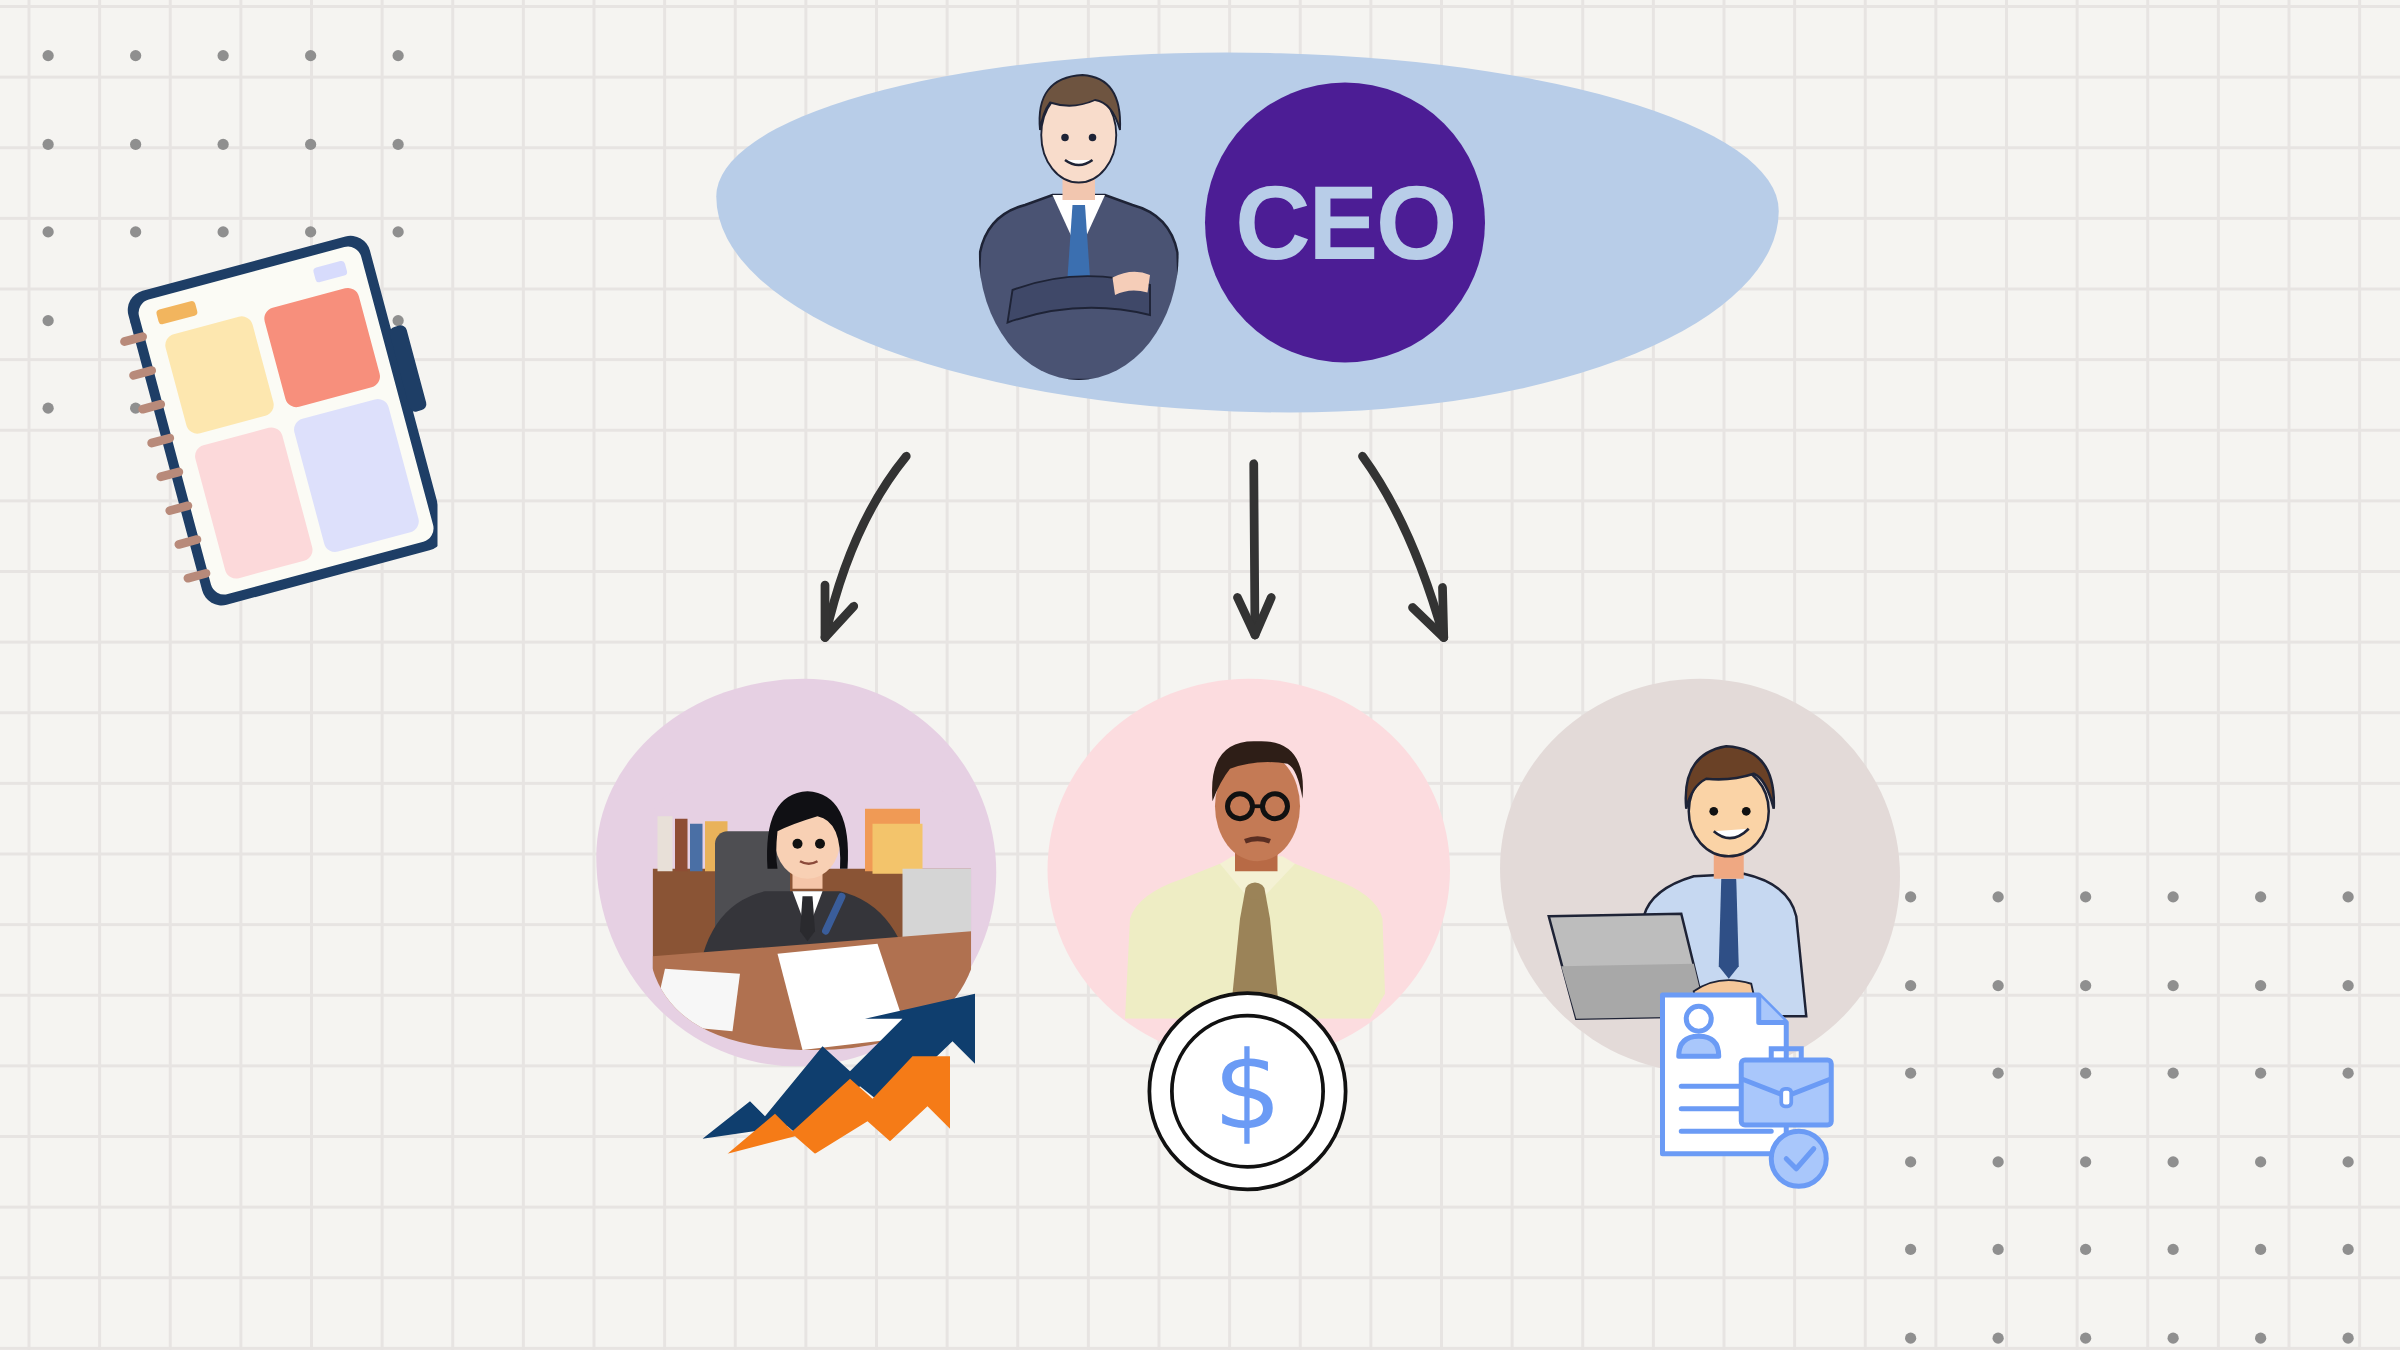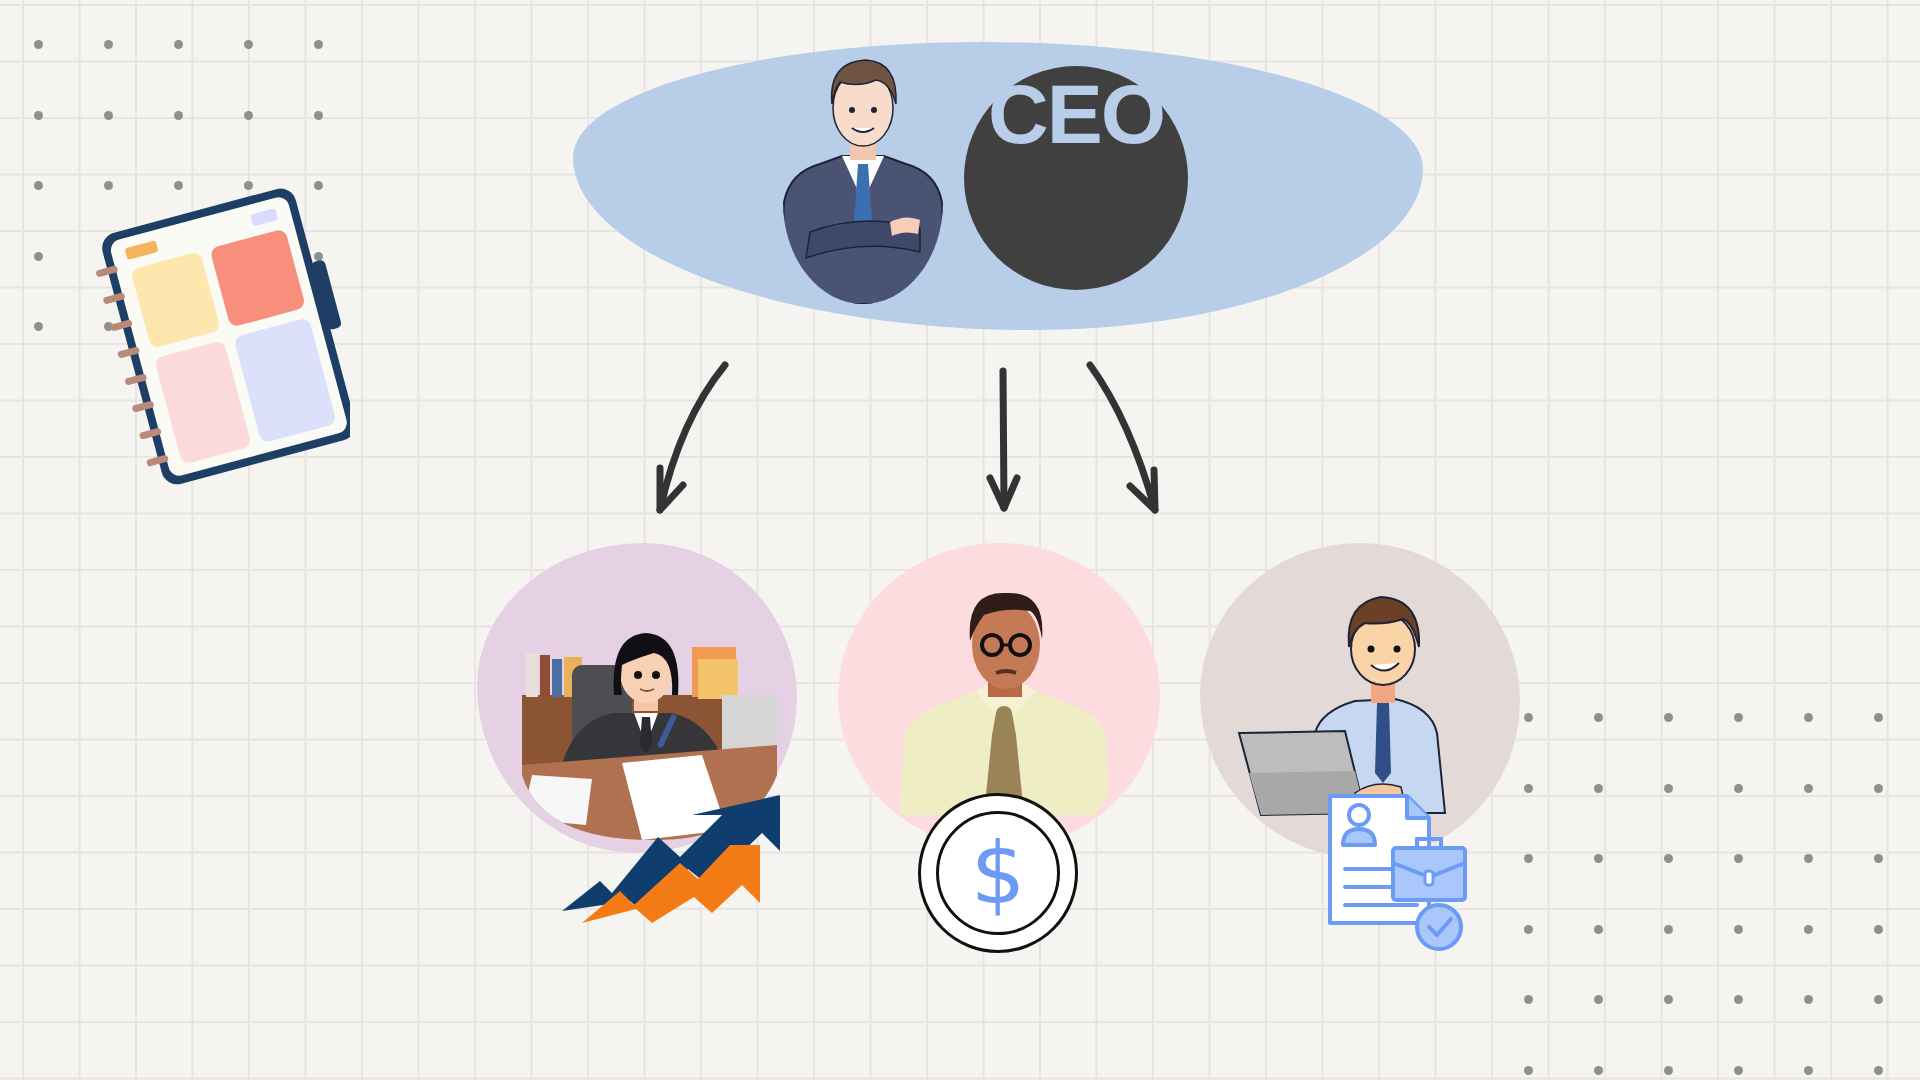--- a/index.html
+++ b/index.html
@@ -16,22 +16,22 @@
   .abs { position:absolute; }
   .dots { position:absolute; display:grid; }
   .dot { width:9px; height:9px; border-radius:50%; background:#8F8F8F; }
   .ceo-blob {
     position:absolute; left:573px; top:42px; width:850px; height:288px;
     background:#B8CDE8;
     border-radius: 48% 52% 46% 54% / 40% 44% 56% 60%;
   }
   .ceo-badge {
     position:absolute; left:964px; top:66px; width:224px; height:224px;
-    border-radius:50%; background:#404040;
-    display:flex; align-items:flex-start; justify-content:center;
+    border-radius:50%; background:#4c1d95;
+    display:flex; align-items:center; justify-content:center;
   }
   .ceo-badge span {
     color:#B8CDE8; font-weight:bold; font-size:84px; letter-spacing:-2px;
     font-family:"Liberation Sans", sans-serif;
   }
   .node { position:absolute; }
   .coin {
     position:absolute; left:918px; top:793px; width:154px; height:154px;
     border-radius:50%; background:#fff; border:3px solid #111;
     display:flex; align-items:center; justify-content:center;

